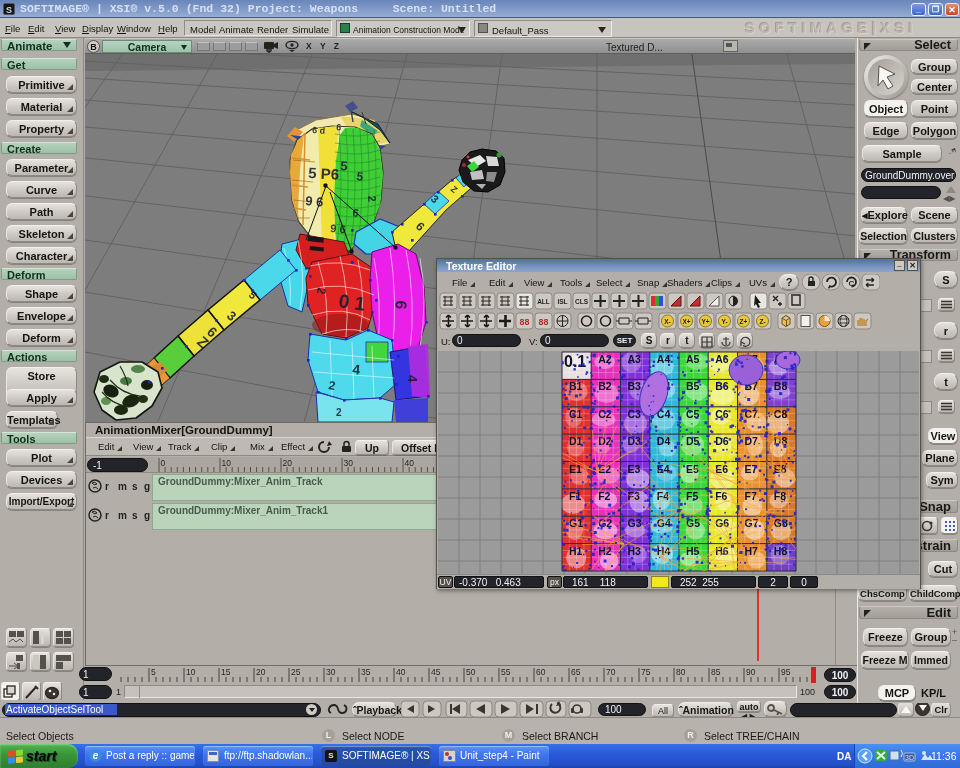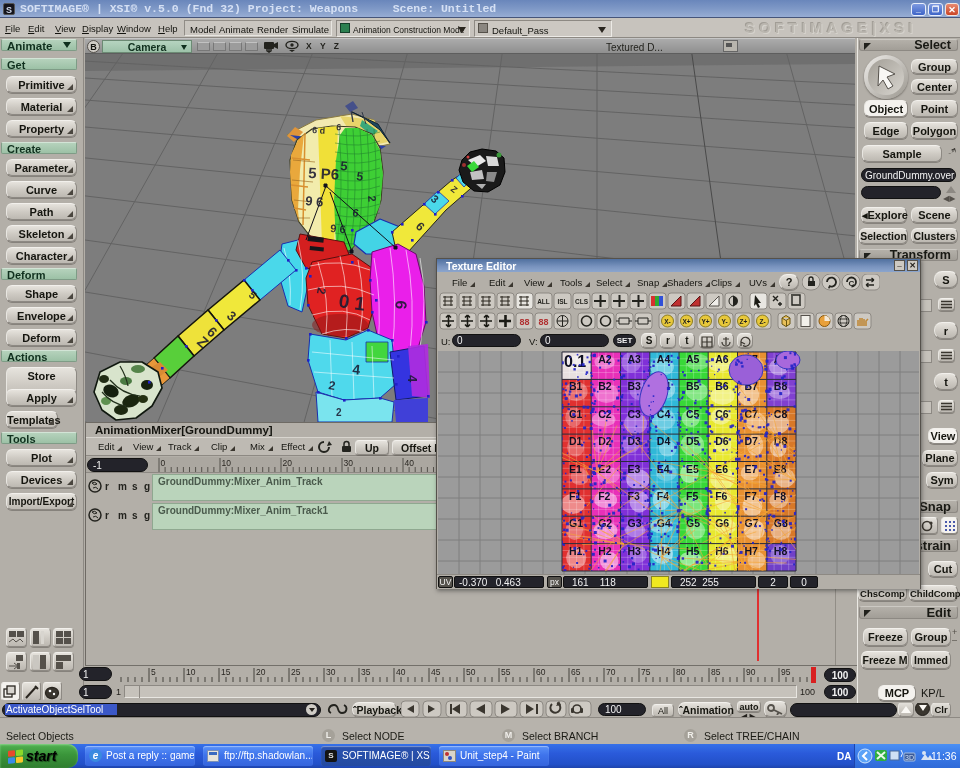--- a/index.html
+++ b/index.html
@@ -831,21 +831,21 @@
 <div class="btn" style="left:928px;top:561px;width:30px;height:16px;line-height:15px;">Cut</div>
 <div class="btn" style="left:858px;top:585px;width:49px;height:16px;line-height:15px;font-size:9.5px;">ChsComp</div>
 <div class="btn" style="left:909px;top:585px;width:49px;height:16px;line-height:15px;font-size:9.5px;">ChildComp</div>
 <div class="shdr" style="left:859px;top:606px;width:99px;height:13px;line-height:12px;font-size:13px;">Edit</div>
 <div class="btn" style="left:863px;top:628px;width:45px;height:18px;line-height:17px;">Freeze</div>
 <div class="btn" style="left:911px;top:628px;width:40px;height:18px;line-height:17px;">Group</div>
 <div class="abs" style="left:952px;top:628px;font-size:9px;color:#55514b;line-height:8px;">+<br>–</div>
 <div class="btn" style="left:861px;top:651px;width:48px;height:18px;line-height:17px;font-size:10.5px;">Freeze M</div>
 <div class="btn" style="left:911px;top:651px;width:40px;height:18px;line-height:17px;font-size:10.5px;">Immed</div>
 <div class="btn white" style="left:878px;top:685px;width:38px;height:16px;line-height:15px;">MCP</div>
-<div class="abs" style="left:921px;top:687px;font-size:11px;font-weight:normal;color:#14140f;">KP/L</div>
+<div class="abs" style="left:921px;top:687px;font-size:11px;font-weight:bold;color:#14140f;">KP/L</div>
 <div class="abs" style="left:436px;top:258px;width:485px;height:331px;background:#b3afa8;border:1px solid #55514b;box-shadow:1px 2px 4px rgba(40,40,40,.5);"></div>
 <div class="abs" style="left:437px;top:259px;width:483px;height:13px;background:linear-gradient(180deg,#50709f,#7a94bf 60%,#8ba5cd);"></div>
 <div class="abs" style="left:446px;top:260px;font-size:10.5px;font-weight:bold;color:#fff;">Texture Editor</div>
 <div class="abs" style="left:894px;top:260px;width:11px;height:11px;background:#cdc9c2;border:1px solid #55514b;font-size:8px;line-height:9px;text-align:center;color:#23201c;">–</div>
 <div class="abs" style="left:907px;top:260px;width:11px;height:11px;background:#cdc9c2;border:1px solid #55514b;font-size:8px;line-height:10px;text-align:center;color:#23201c;font-weight:bold;">✕</div>
 <div class="mtxt cm" style="left:452px;top:277px;">File</div>
 <div class="mtxt cm" style="left:489px;top:277px;">Edit</div>
 <div class="mtxt cm" style="left:524px;top:277px;">View</div>
 <div class="mtxt cm" style="left:560px;top:277px;">Tools</div>
 <div class="mtxt cm" style="left:596px;top:277px;">Select</div>

